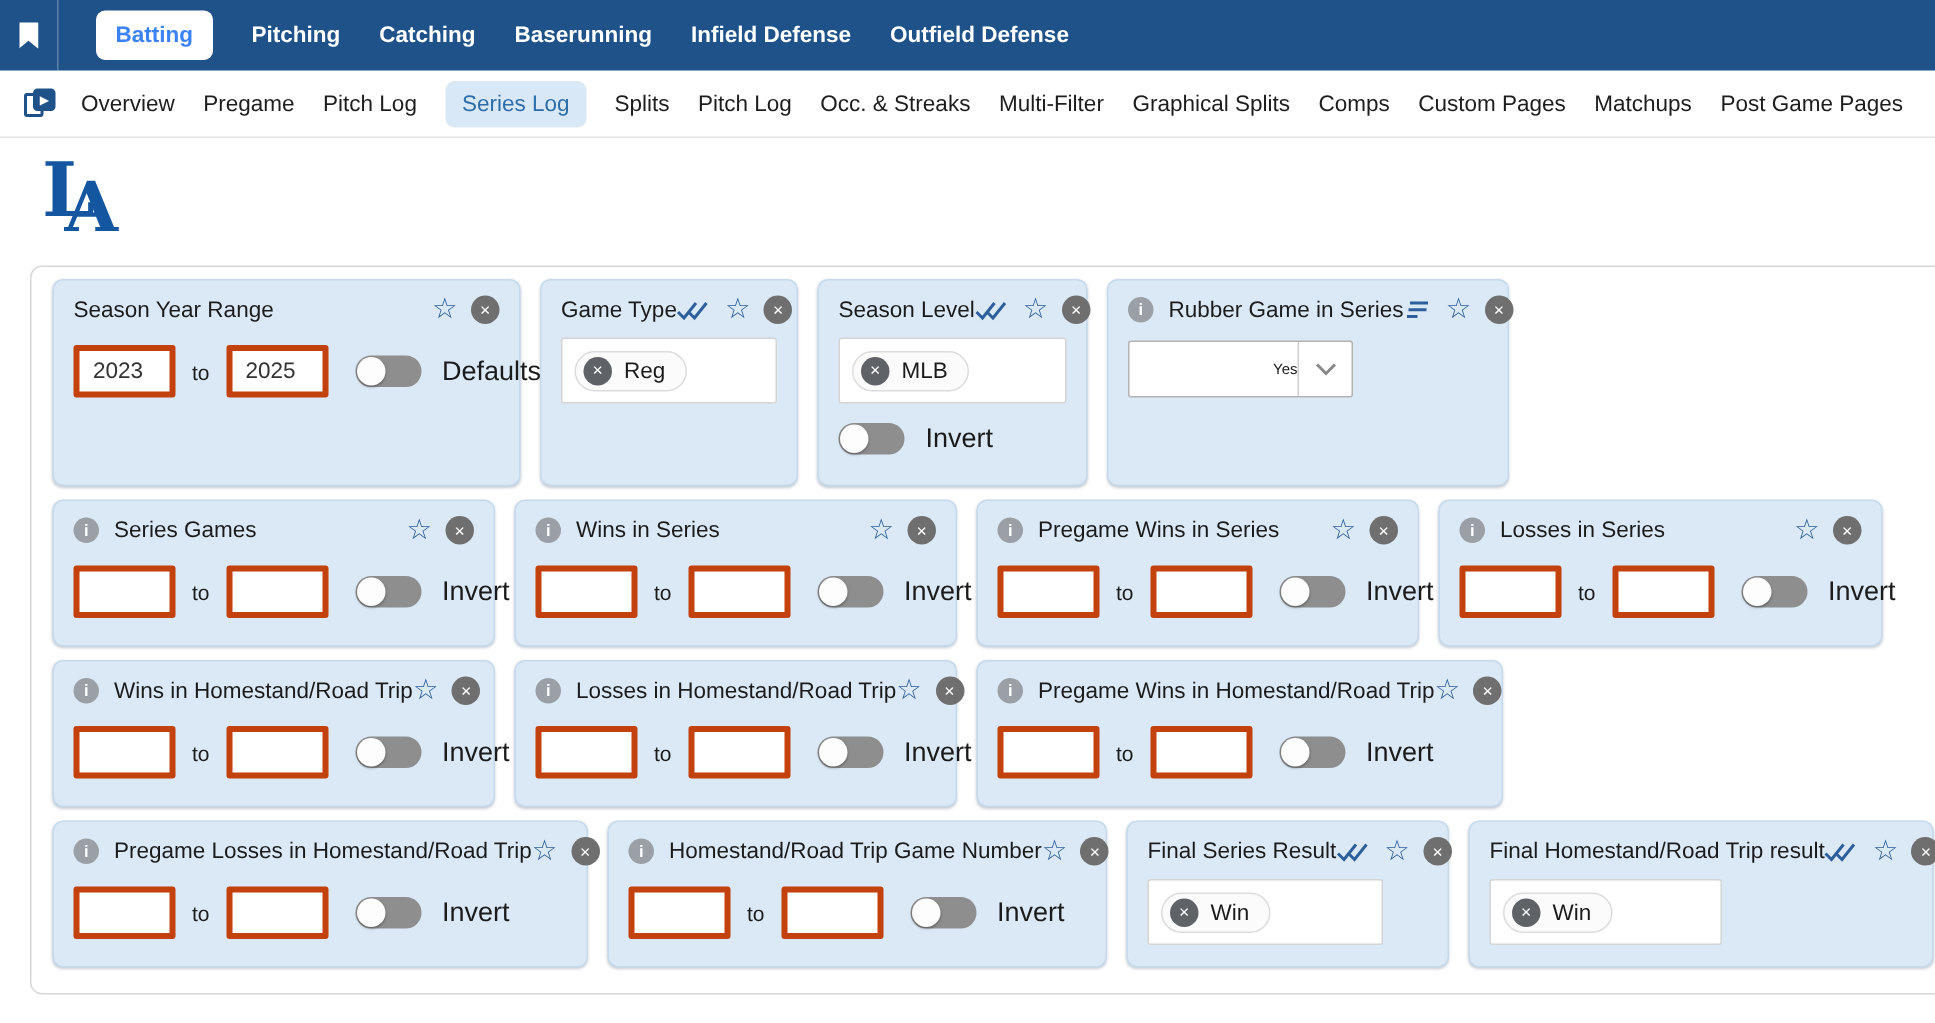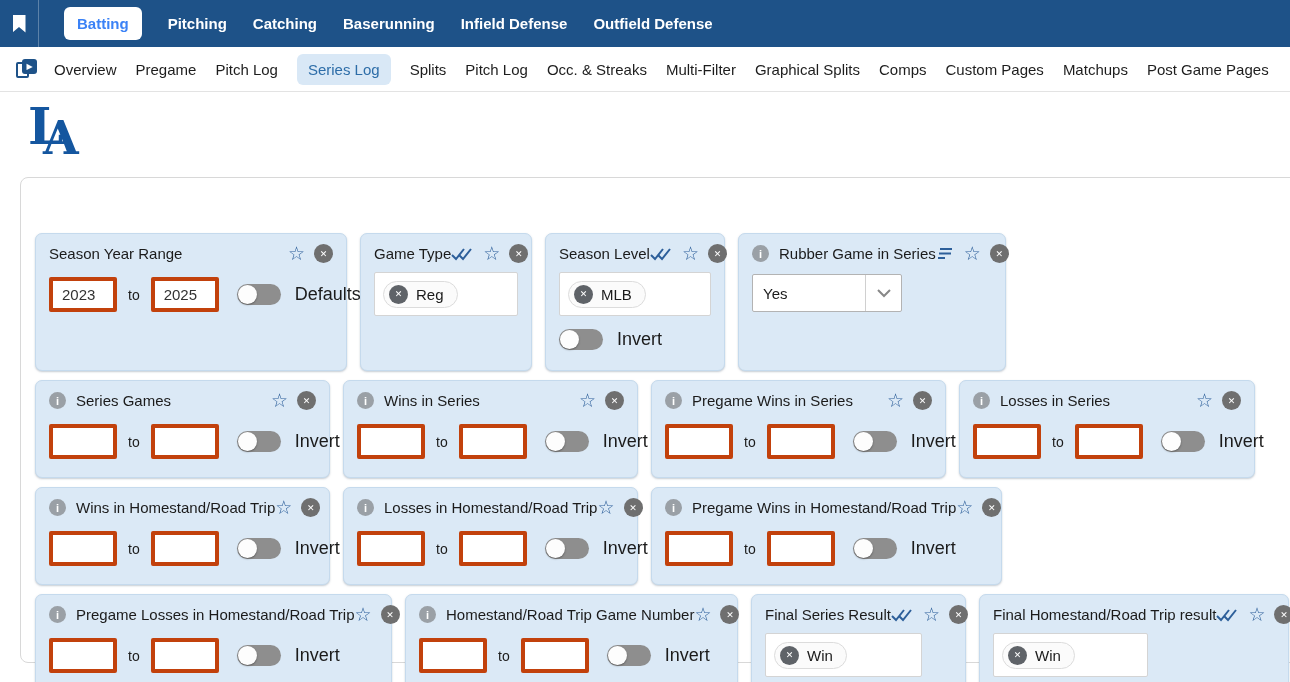--- a/index.html
+++ b/index.html
@@ -36,21 +36,21 @@
   .la-l { left:0; top:-6px; font-size:50px; }
   .la-a { left:15px; top:8px; font-size:46px; }
   .team-title { font-size:19px; font-weight:700; margin-left:50px; }
 
   
   .panel { margin-left:20px; width:1290px; height:486px; border:1px solid #d8d8d8;
     border-radius:8px; padding:8px 0 0 14px; }
   .frow { display:flex; gap:13px; margin-bottom:9px; }
   .card { background:#dbe9f6; border:1px solid #c5daed; border-radius:7px;
     box-shadow:0 1px 2px rgba(90,110,130,0.35); padding:10px 13px; }
-  .h138 { height:138px;margin-top:47px; } .h98 { height:98px; }
+  .h138 { height:138px; } .h98 { height:98px; }
   .card-head { display:flex; align-items:center; }
   .card-title { font-size:15px; color:#1b1b1b; white-space:nowrap; }
   .spacer { flex:1; }
   .icon-star { color:#2d5f9a; font-size:19px; line-height:1; cursor:pointer; margin-right:9px; }
   .icon-x { width:19px; height:19px; border-radius:50%; background:#6f6f6f; color:#fff;
     font-size:9px; display:flex; align-items:center; justify-content:center; cursor:pointer; flex:0 0 auto; }
   .icon-info { width:17px; height:17px; border-radius:50%; background:#9aa0a6; color:#fff;
     font-size:11px; font-weight:700; display:flex; align-items:center; justify-content:center;
     margin-right:10px; cursor:pointer; flex:0 0 auto; }
   .icon-svg { display:flex; align-items:center; margin-right:10px; cursor:pointer; }
@@ -65,21 +65,21 @@
   .toggle-label { font-size:18px; margin-left:14px;text-align:center; }
   .chipbox { background:#fff; border:1px solid #d4d4d4; border-radius:2px; height:44px;
     display:flex; align-items:center; padding:0 8px; margin-top:9px; }
   .chip { display:inline-flex; align-items:center; background:#fbfbfb; border:1px solid #dcdcdc;
     border-radius:16px; padding:3px 13px 3px 5px; cursor:pointer; }
   .chip .cx { width:19px; height:19px; border-radius:50%; background:#5f6368; color:#fff;
     font-size:9px; display:flex; align-items:center; justify-content:center; margin-right:8px; }
   .chip .clabel { font-size:15px; }
   .selectbox { width:150px; height:38px; background:#fff; border:1px solid #b3b3b3; border-radius:2px;
     display:flex; align-items:center; margin-top:11px; cursor:pointer; }
-  .select-value { flex:1; font-size:15px; padding-left:10px; }
+  .select-value { flex:1; font-size:10px; padding-left:10px;text-align:right; }
   .select-arrow { width:36px; height:100%; border-left:1px solid #d0d0d0; display:flex;
     align-items:center; justify-content:center; }
 </style>
 </head>
 <body>
 
 <div class="topnav">
   <div class="topnav-left">
     <div class="bookmark"></div>
   </div>

